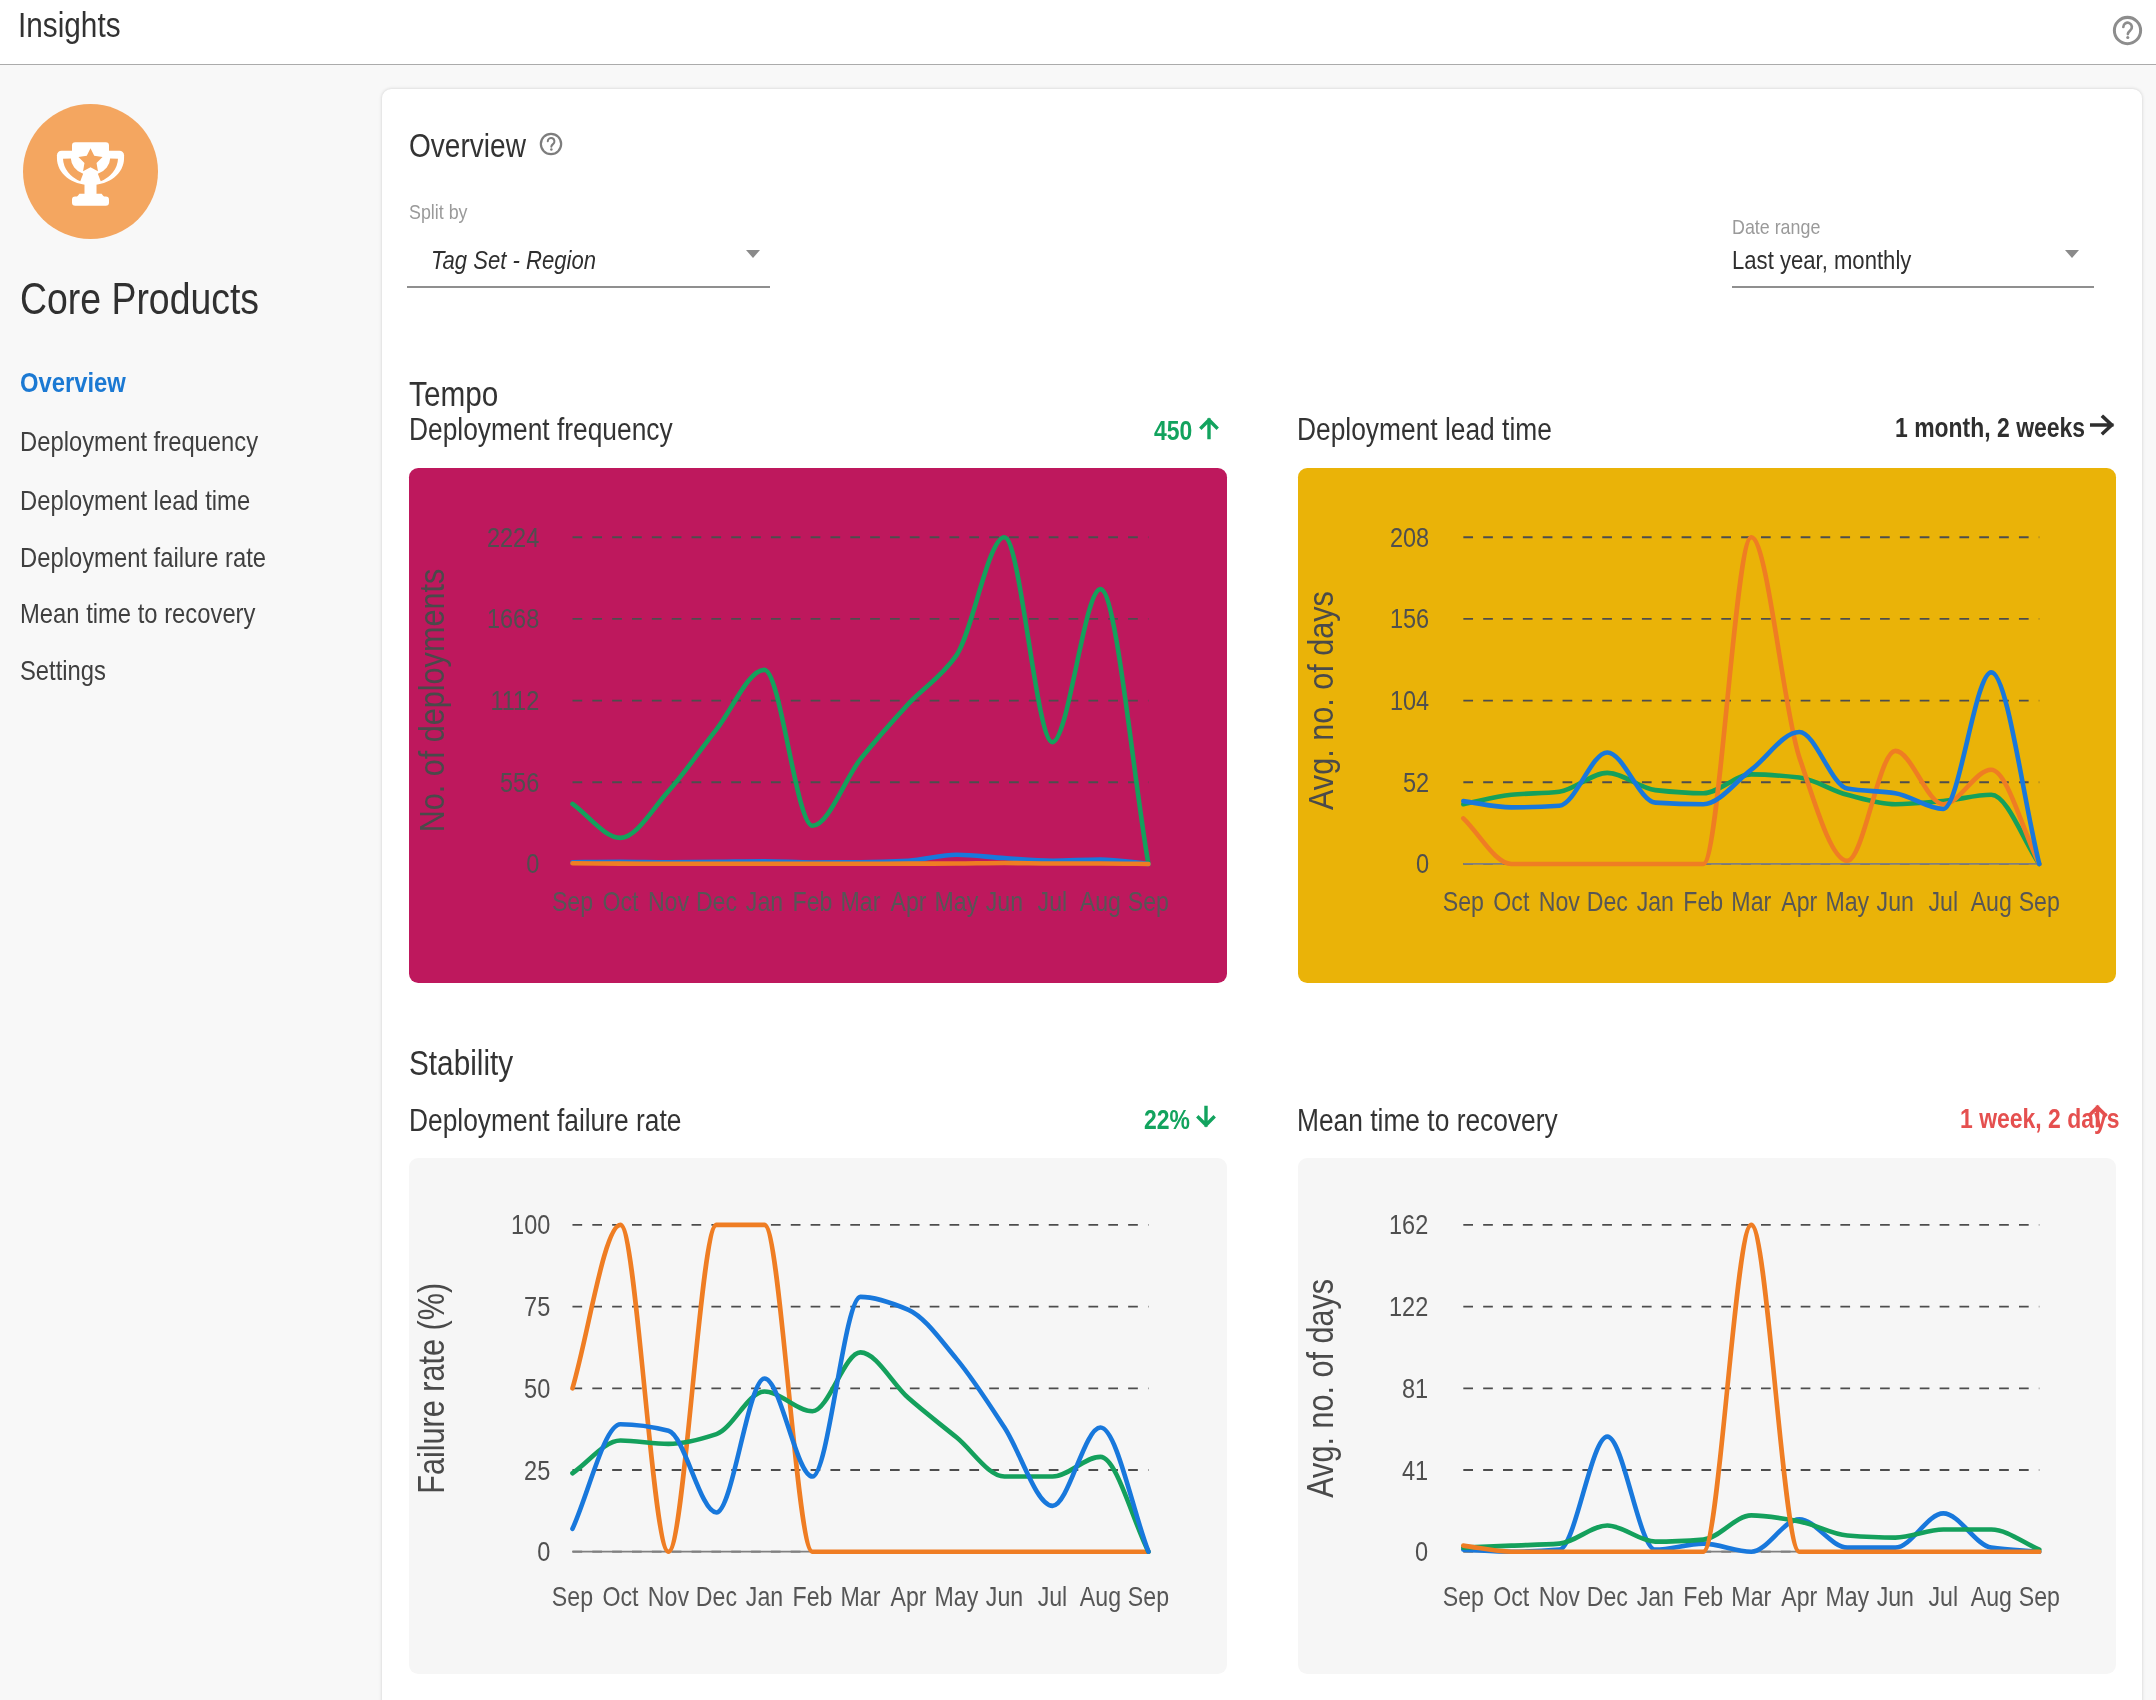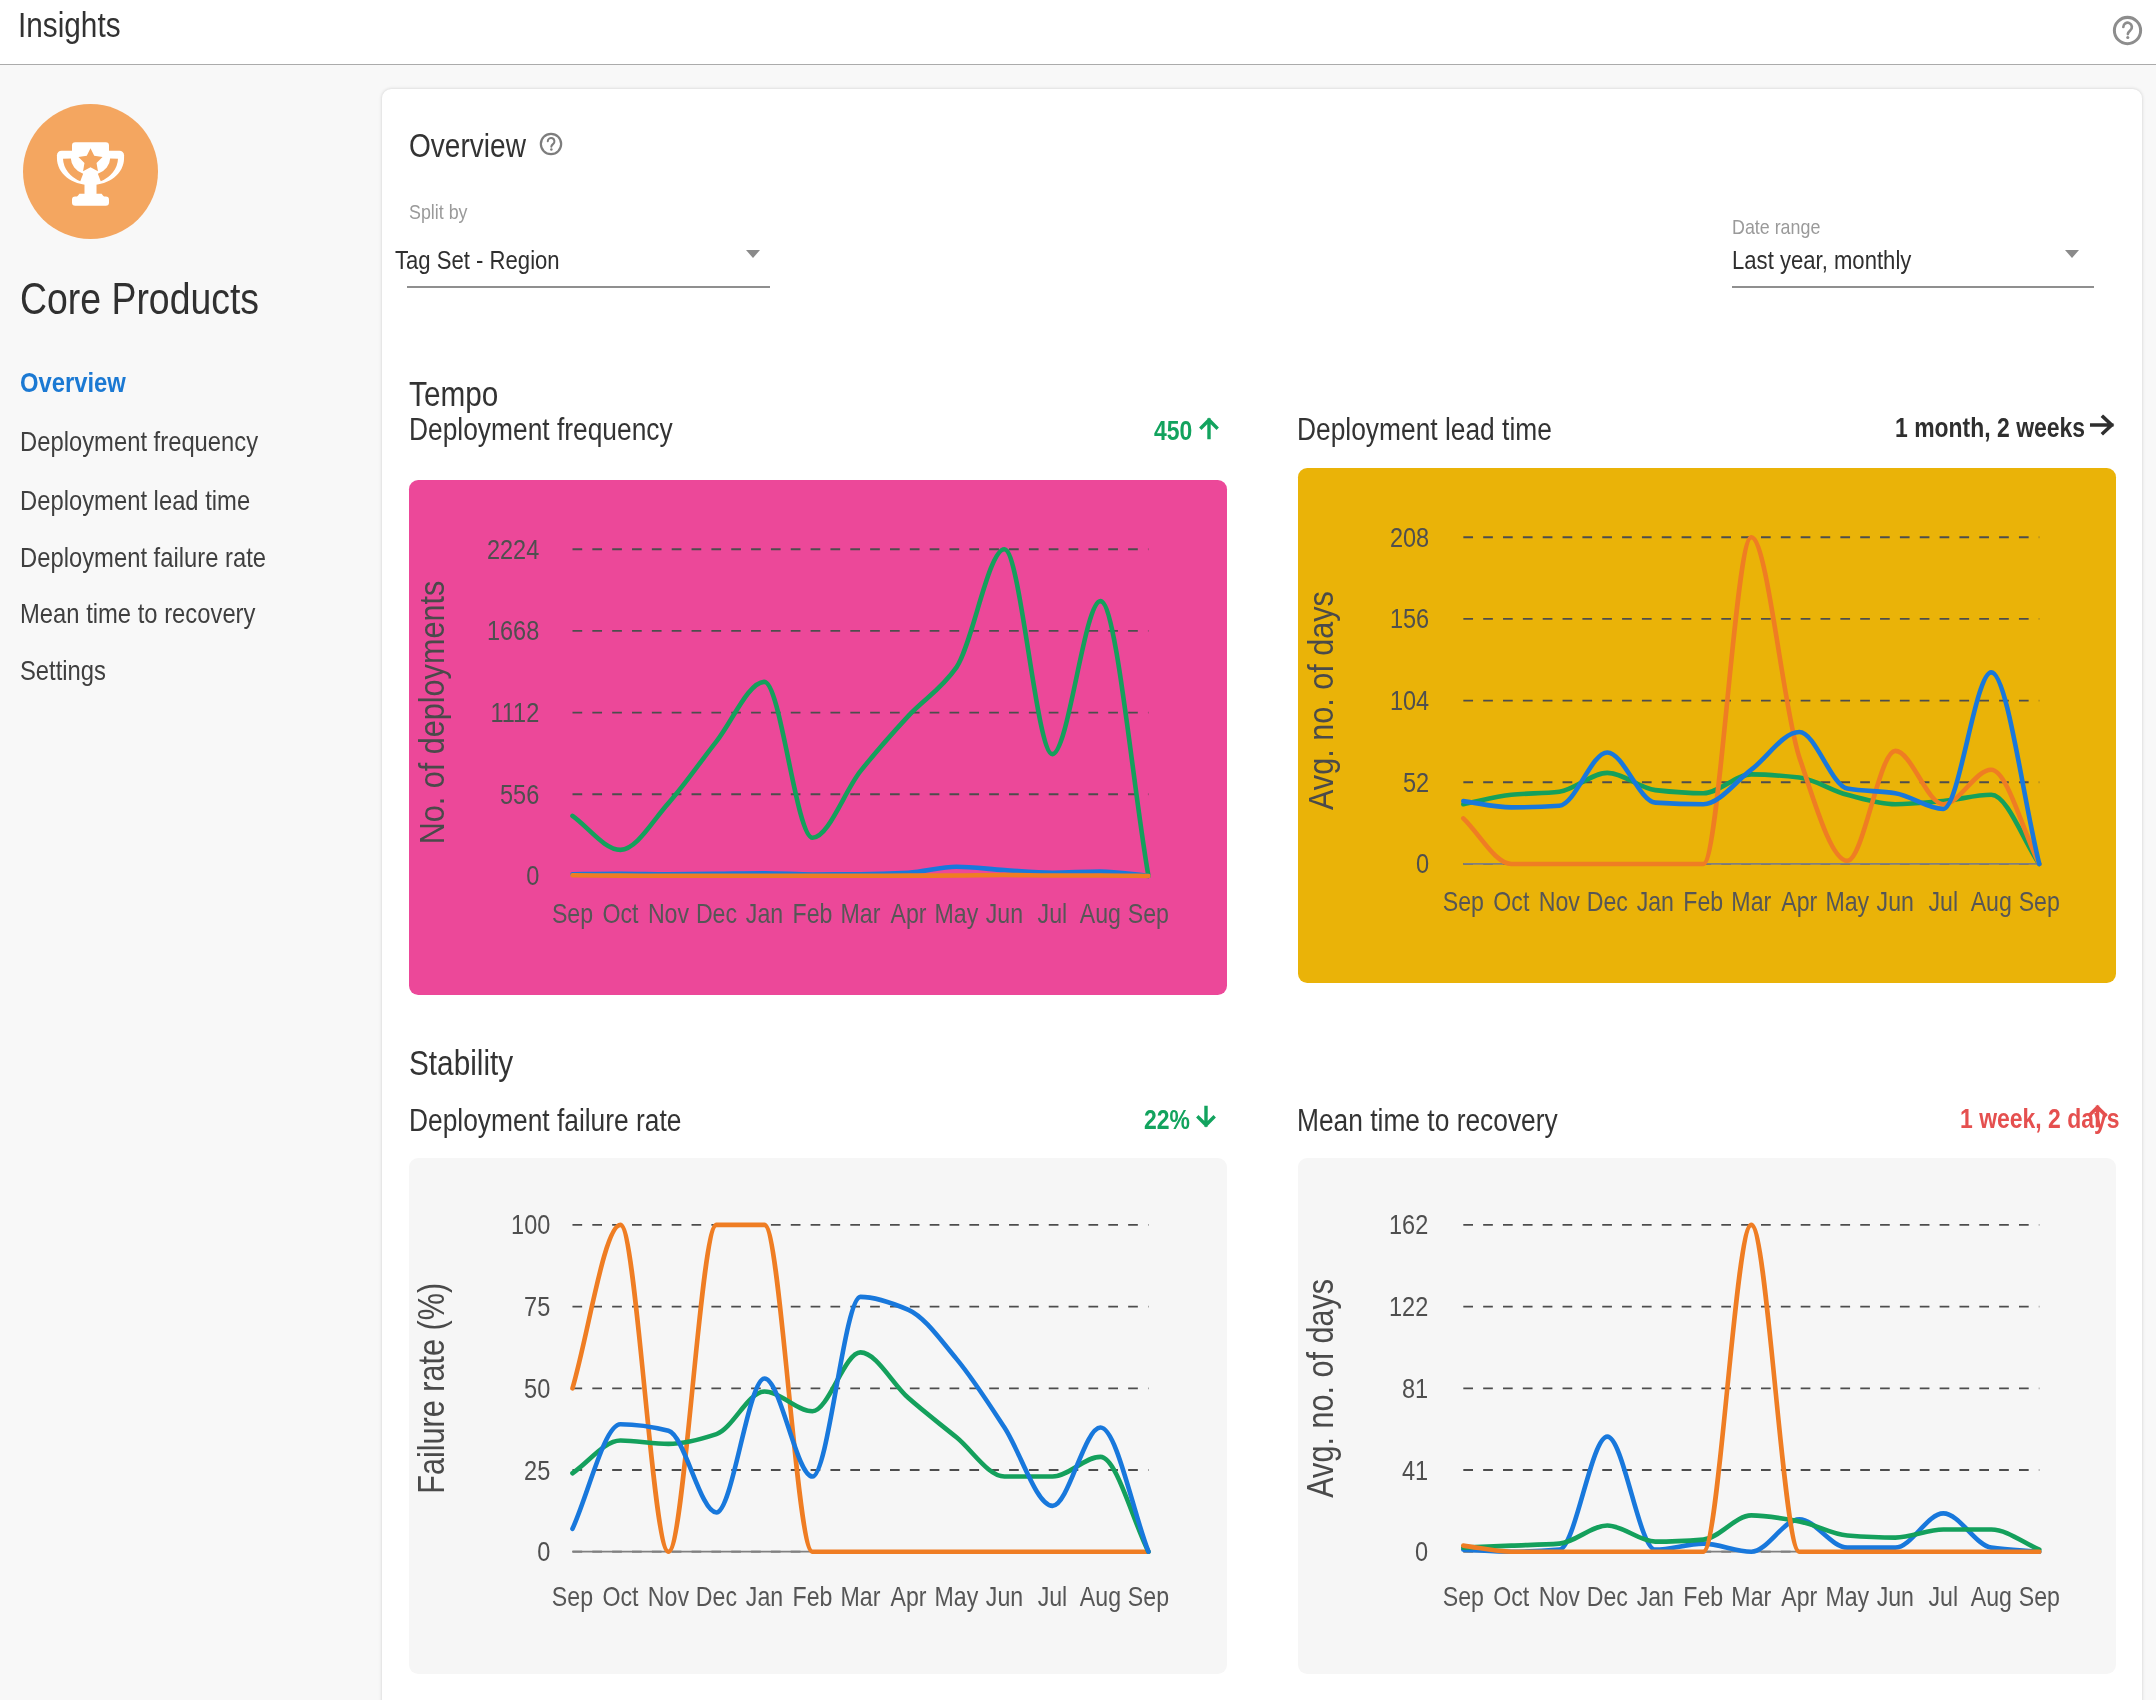--- a/index.html
+++ b/index.html
@@ -45,21 +45,21 @@
 <div class="abs" style="left:409px;top:126px;"><span style="display:inline-block;font-size:33px;line-height:39px;color:#333333;transform:scaleX(0.85);transform-origin:0 0;white-space:nowrap">Overview</span></div>
 <div class="abs" style="left:539px;top:132px">
     <svg width="24" height="24" viewBox="0 0 26 26" style="display:block">
 <circle cx="13" cy="13" r="11" fill="none" stroke="#7d7d7d" stroke-width="2.4"></circle>
 <path d="M9.5 10.1 a3.6 3.6 0 1 1 5.9 2.75 c-1.4 1.15 -2.05 1.7 -2.05 3.15" fill="none" stroke="#7d7d7d" stroke-width="2.2" stroke-linecap="round"></path>
 <circle cx="13.4" cy="18.9" r="1.35" fill="#7d7d7d"></circle>
 </svg>
   </div>
 
 <div class="abs" style="left:409px;top:199px;"><span style="display:inline-block;font-size:21px;line-height:25px;color:#9a9a9a;transform:scaleX(0.85);transform-origin:0 0;white-space:nowrap">Split by</span></div>
-<div class="abs" style="left:395px;top:245px;"><span style="display:inline-block;font-size:26px;line-height:30px;color:#2f2f2f;transform:scaleX(0.85);transform-origin:0 0;white-space:nowrap">Tag Set - Region</span></div>
+<div class="abs" style="left:431px;top:245px;font-style:italic;"><span style="display:inline-block;font-size:26px;line-height:30px;color:#2f2f2f;transform:scaleX(0.85);transform-origin:0 0;white-space:nowrap">Tag Set - Region</span></div>
 <div class="abs" style="left:407px;top:286px;width:363px;height:1.8px;background:#8f8f8f"></div>
 <div class="abs" style="left:746px;top:250px;width:0;height:0;border-left:7.4px solid transparent;border-right:7.4px solid transparent;border-top:8.3px solid #8a8a8a"></div>
 
 <div class="abs" style="left:1732px;top:214px;"><span style="display:inline-block;font-size:21px;line-height:25px;color:#9a9a9a;transform:scaleX(0.85);transform-origin:0 0;white-space:nowrap">Date range</span></div>
 <div class="abs" style="left:1732px;top:245px;"><span style="display:inline-block;font-size:26px;line-height:30px;color:#2f2f2f;transform:scaleX(0.85);transform-origin:0 0;white-space:nowrap">Last year, monthly</span></div>
 <div class="abs" style="left:1732px;top:286px;width:362px;height:1.8px;background:#8f8f8f"></div>
 <div class="abs" style="left:2065px;top:250px;width:0;height:0;border-left:7.4px solid transparent;border-right:7.4px solid transparent;border-top:8.3px solid #8a8a8a"></div>
 
 <div class="abs" style="left:409px;top:353px;margin-top:20px;"><span style="display:inline-block;font-size:35px;line-height:42px;color:#333333;transform:scaleX(0.85);transform-origin:0 0;white-space:nowrap">Tempo</span></div>
 
@@ -72,21 +72,21 @@
       <path d="M12 21.5 V4 M4.5 11.5 L12 4 L19.5 11.5" fill="none" stroke="#12a35e" stroke-width="3.4" stroke-linecap="square"></path>
     </svg>
   </div>
 <div class="abs" style="left:1895px;top:413px;"><span style="display:inline-block;font-size:27px;line-height:31px;color:#2f2f2f;font-weight:bold;transform:scaleX(0.85);transform-origin:0 0;white-space:nowrap">1 month, 2 weeks</span></div>
 <div class="abs" style="left:2089px;top:412px">
     <svg width="26" height="26" viewBox="0 0 24 24" style="display:block">
       <path d="M2.5 12 H21 M13 4.5 L21 12 L13 19.5" fill="none" stroke="#2f2f2f" stroke-width="3.2" stroke-linecap="square"></path>
     </svg>
   </div>
 
-<div class="abs" style="left:409px;top:480px;width:818px;height:515px;background:#ec4899;border-radius:9.2px">
+<div class="abs" style="left:409px;top:468px;width:818px;height:515px;background:#be185d;border-radius:9.2px">
     <svg width="818" height="515" viewBox="0 0 886 558" style="position:absolute;left:0;top:0">
       <line x1="177" y1="75.0" x2="801.0" y2="75.0" stroke="#4d4d4d" stroke-width="2" stroke-dasharray="10.5 11"></line>
       <line x1="177" y1="163.5" x2="801.0" y2="163.5" stroke="#4d4d4d" stroke-width="2" stroke-dasharray="10.5 11"></line>
       <line x1="177" y1="252.0" x2="801.0" y2="252.0" stroke="#4d4d4d" stroke-width="2" stroke-dasharray="10.5 11"></line>
       <line x1="177" y1="340.5" x2="801.0" y2="340.5" stroke="#4d4d4d" stroke-width="2" stroke-dasharray="10.5 11"></line>
       <line x1="177" y1="429.0" x2="801.0" y2="429.0" stroke="#4d4d4d" stroke-width="2" stroke-dasharray="10.5 11"></line>
       <line x1="177" y1="429.0" x2="801.0" y2="429.0" stroke="#808080" stroke-width="2"></line>
       <text x="141" y="85.3" text-anchor="end" textLength="56.7" lengthAdjust="spacingAndGlyphs" font-family="Liberation Sans, sans-serif" font-size="30" fill="#4f4f4f">2224</text>
       <text x="141" y="173.8" text-anchor="end" textLength="56.7" lengthAdjust="spacingAndGlyphs" font-family="Liberation Sans, sans-serif" font-size="30" fill="#4f4f4f">1668</text>
       <text x="141" y="262.3" text-anchor="end" textLength="52.9" lengthAdjust="spacingAndGlyphs" font-family="Liberation Sans, sans-serif" font-size="30" fill="#4f4f4f">1112</text>

